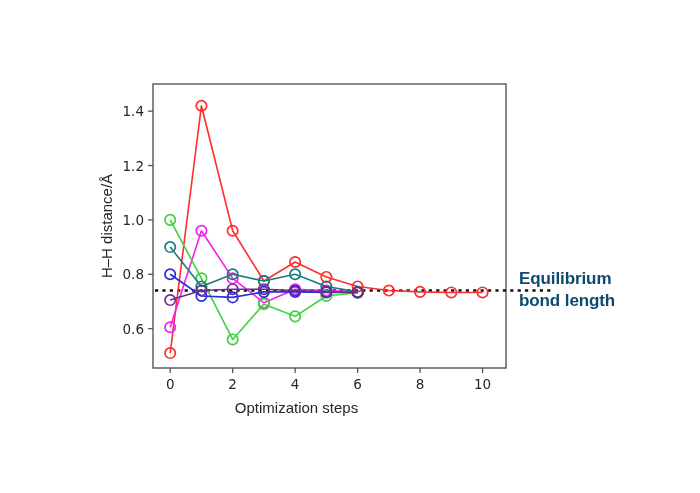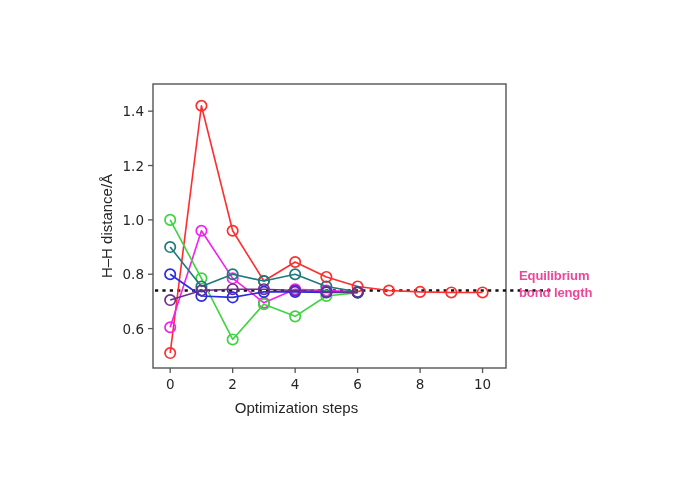--- a/index.html
+++ b/index.html
@@ -5,23 +5,23 @@
   html,body{margin:0;padding:0;}
   body{
     width:700px;height:493px;background:#ffffff;
     font-family:"Liberation Sans", sans-serif;
     overflow:hidden;position:relative;
   }
   #figure{position:absolute;left:0;top:0;width:700px;height:493px;}
   .annot{
     position:absolute;
     left:519px;top:268px;
-    color:#ec4899;
+    color:#0c4a6e;
     font-family:"Liberation Sans", sans-serif;
-    font-size:13px;font-weight:bold;line-height:1.30;
+    font-size:17px;font-weight:bold;line-height:1.30;
     letter-spacing:-0.1px;
     white-space:pre-line;
   }
   svg{display:block;}
   .tick-label{font-family:"DejaVu Sans", sans-serif;font-size:13.5px;fill:#262626;}
   .axis-title{font-family:"Liberation Sans", sans-serif;font-size:15px;fill:#262626;}
 </style>
 </head>
 <body>
 

